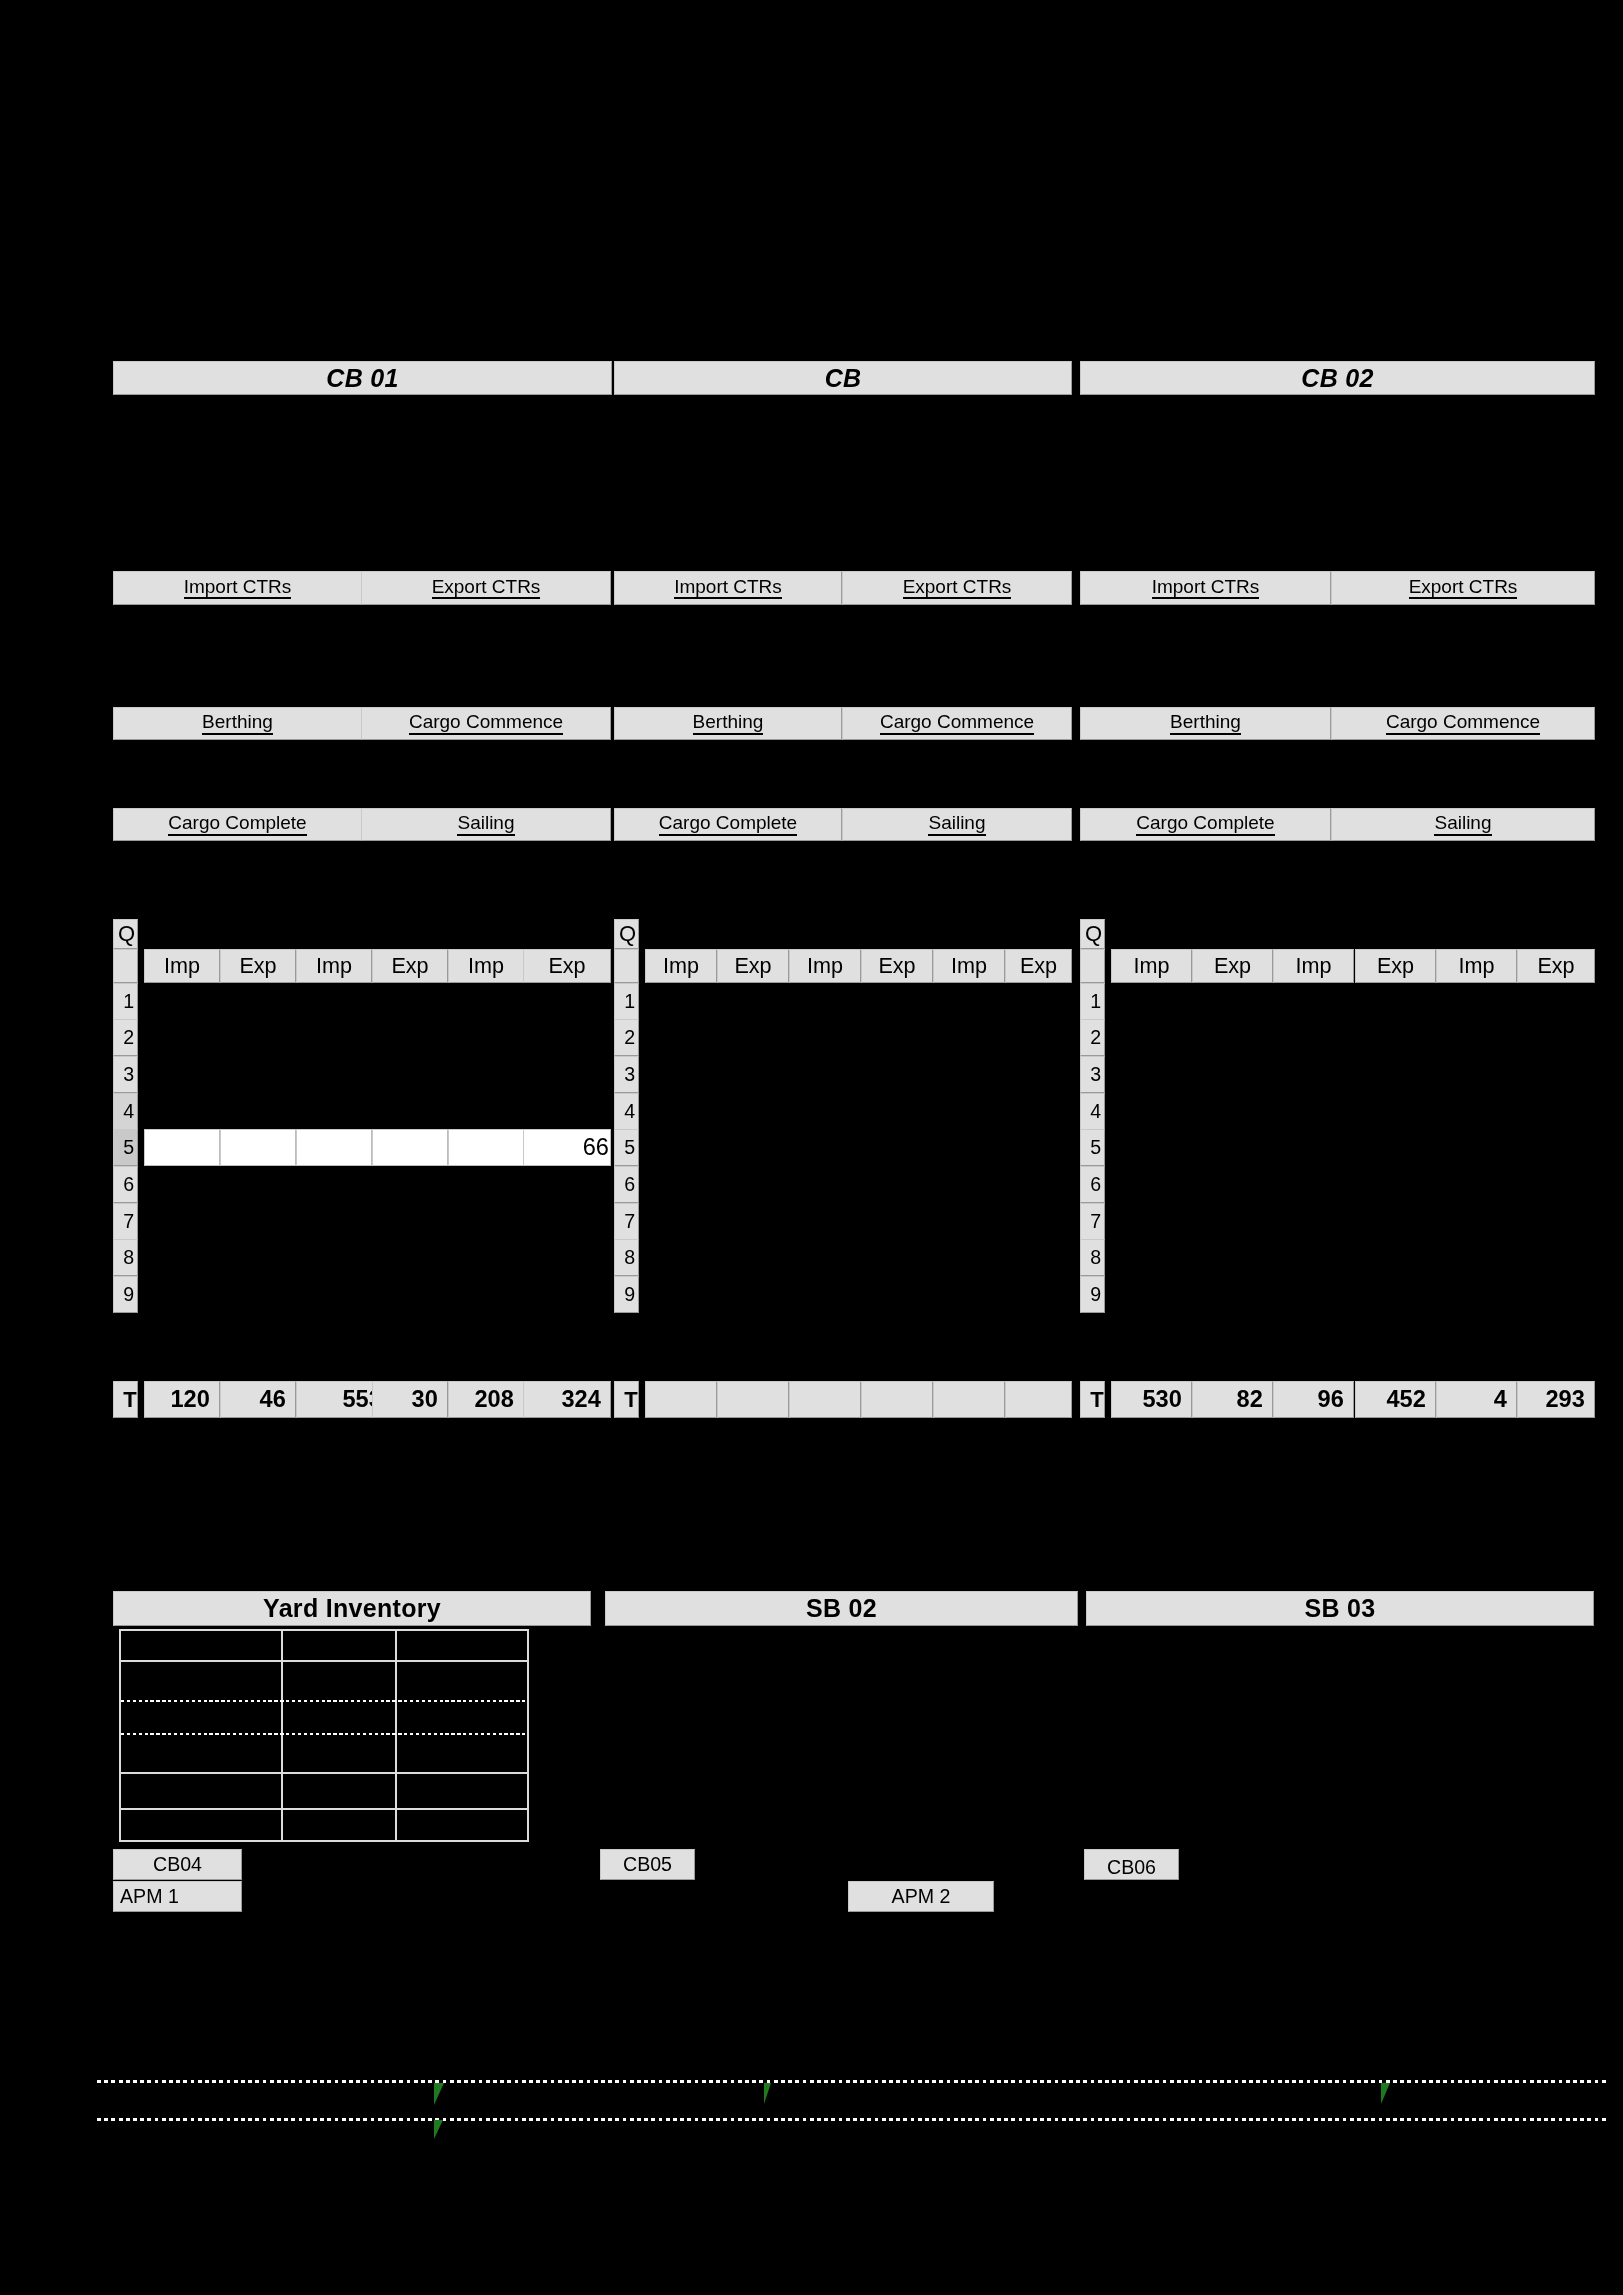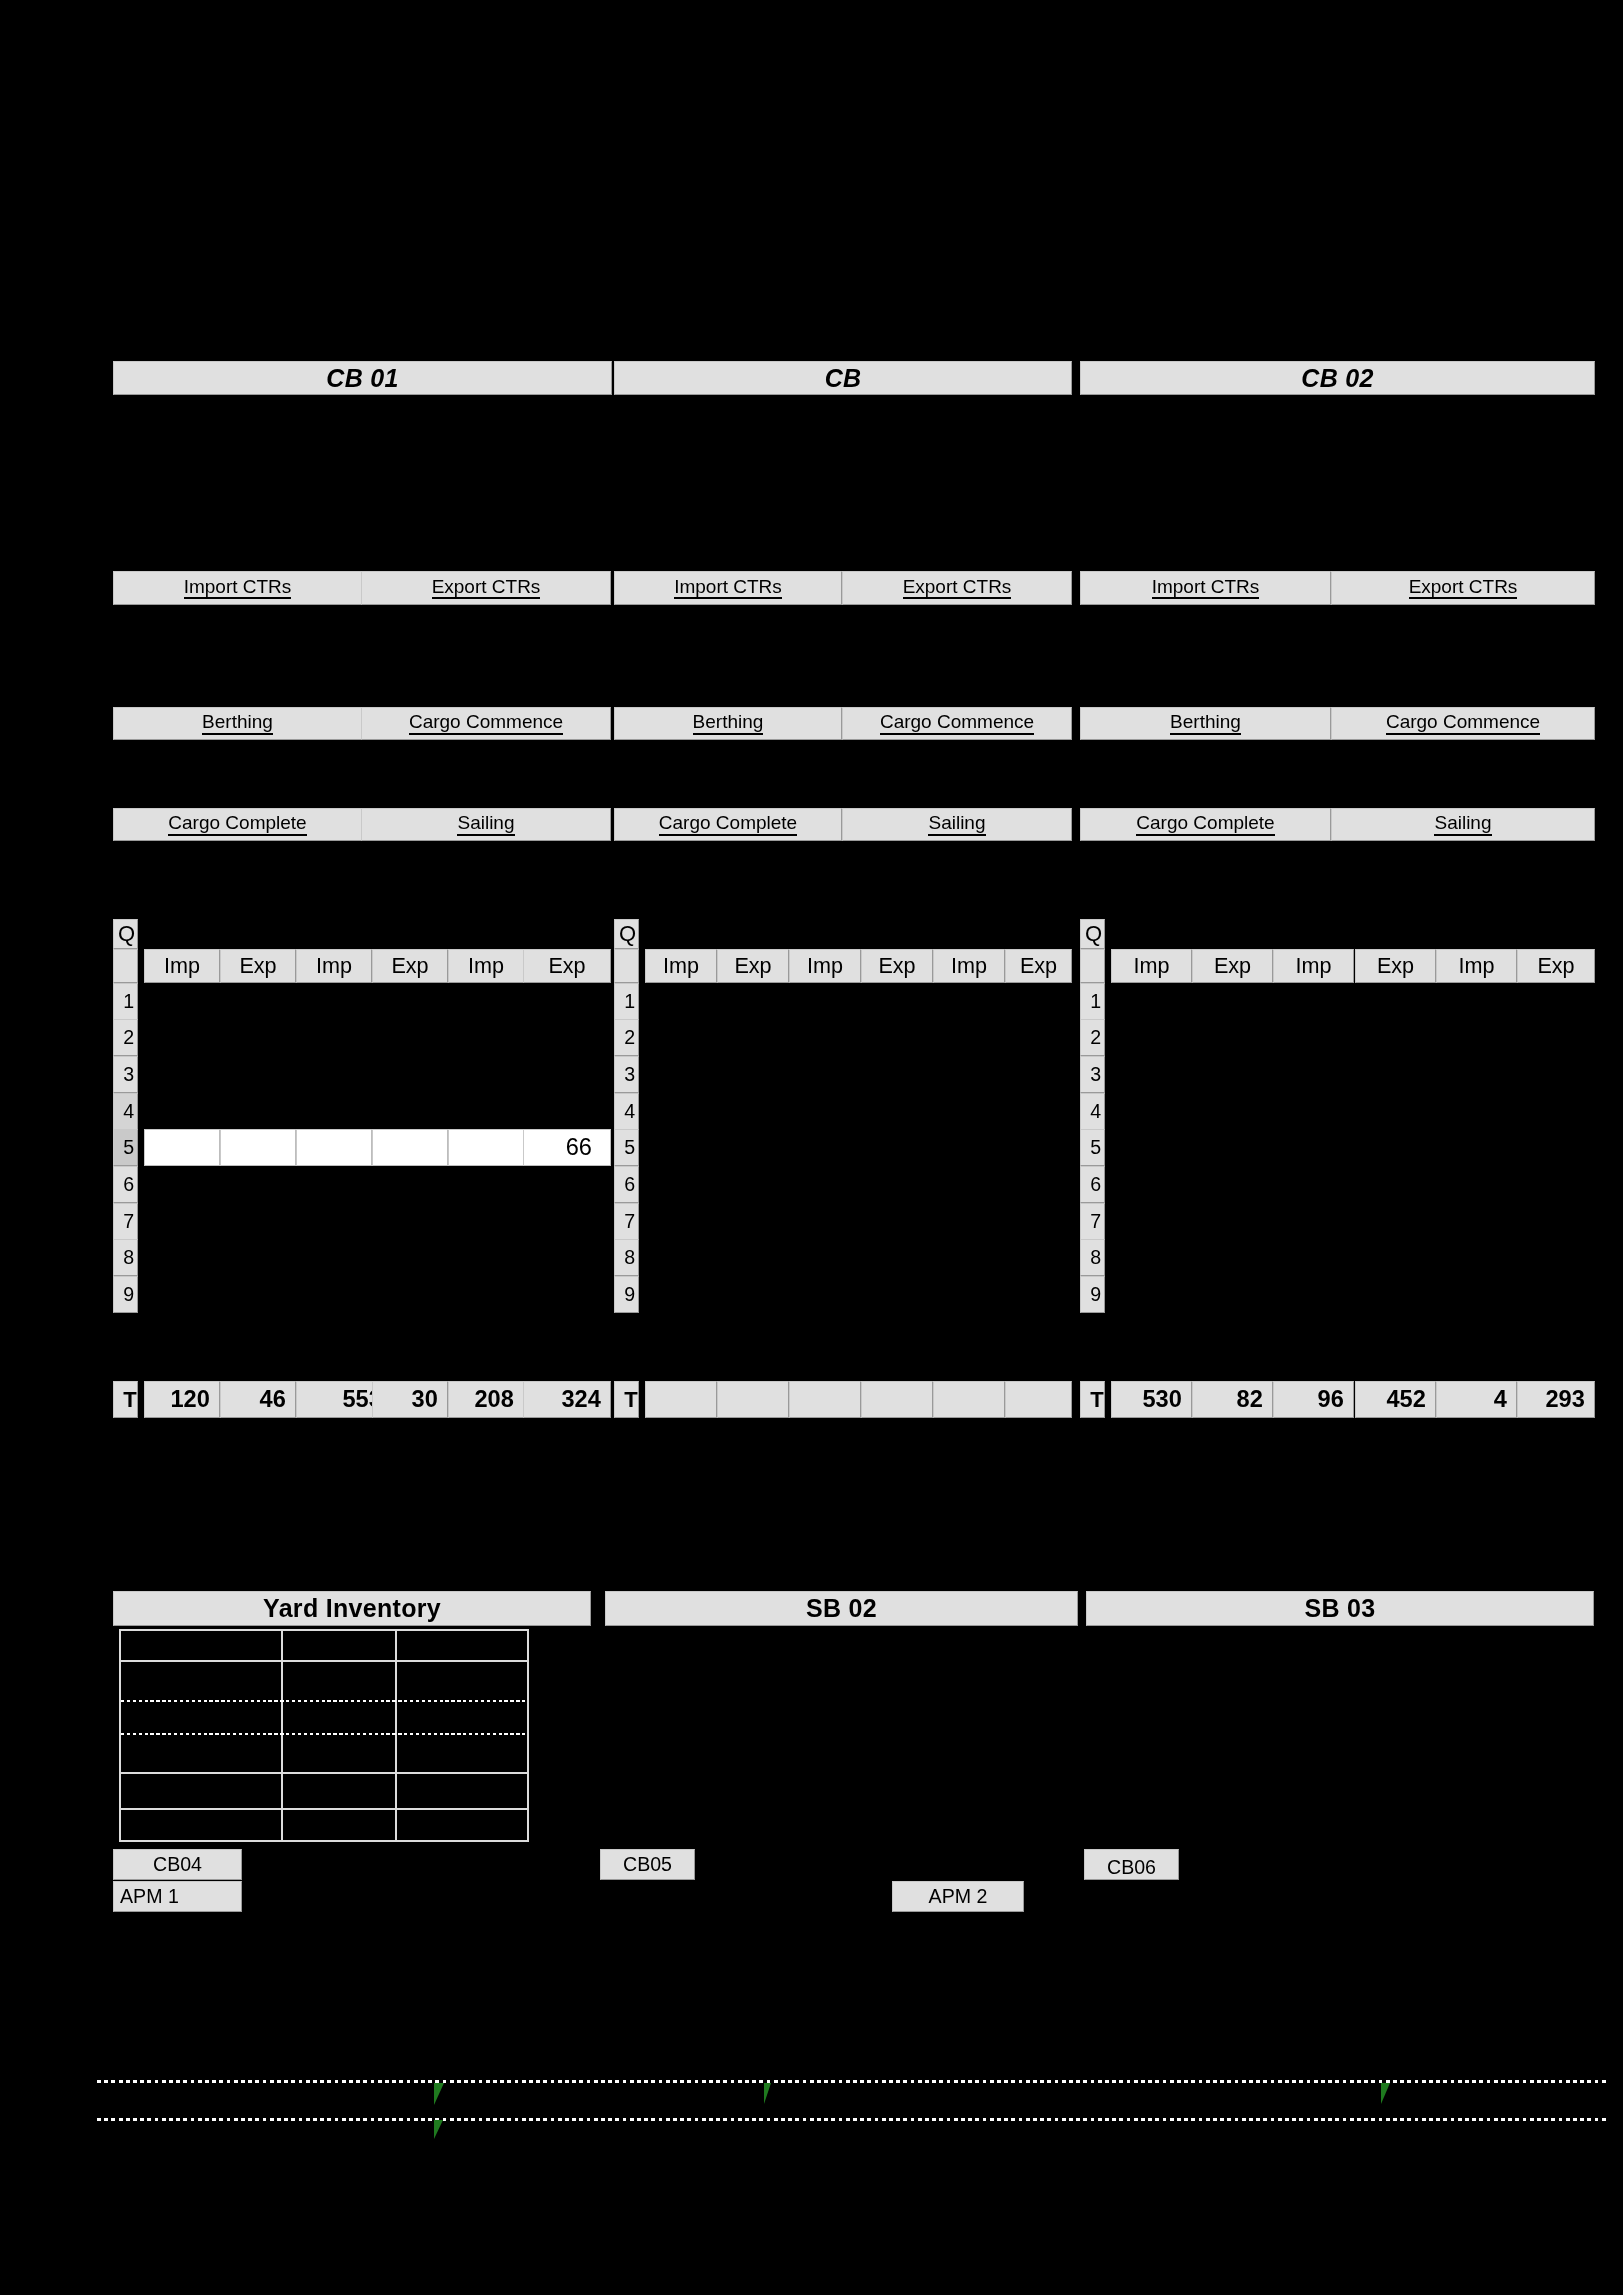--- a/index.html
+++ b/index.html
@@ -37,21 +37,21 @@
   
   .qcell{font-size:22px;justify-content:flex-start;padding-left:3.9px;}
   .hdr{font-size:21.6px;}
   .rowhdr{font-size:19.6px;justify-content:flex-start;padding-left:9.2px;}
   .rowhdr.sel{background:#c9c9c9;}
   .rowhdr.semi{background:#d4d4d4;}
   .totcell{font-size:23.6px;font-weight:bold;justify-content:flex-end;padding-right:9.2px;}
   .totlbl{font-size:22px;font-weight:bold;justify-content:flex-start;padding-left:9.2px;}
   .datacell{background:#fff;border-top:0.7px solid #c9c9c9;border-left:0.7px solid #c9c9c9;
             border-right:0.7px solid #bdbdbd;border-bottom:0.7px solid #bdbdbd;
-            font-size:23.6px;justify-content:flex-end;padding-right:18px;}
+            font-size:23.6px;justify-content:flex-end;padding-right:1px;}
 
   
   .yardbox{position:absolute;box-sizing:border-box;border:2px solid #dcdcdc;background:#000;}
   .yv{position:absolute;top:0;bottom:0;width:2px;background:#dcdcdc;}
   .yh{position:absolute;left:0;right:0;height:2px;background:#dcdcdc;}
   .yhd{position:absolute;left:0;right:0;height:2px;
        background:repeating-linear-gradient(to right,#fff 0 3.3px,transparent 3.3px 5.9px);}
 
   
   .tag{font-size:19.6px;justify-content:flex-start;padding-left:6px;}
@@ -400,21 +400,21 @@
   <div class="cell tag center" style="left:113px;top:1849px;width:129px;height:31px;">
     <span>CB04</span>
     </div>
   <div class="cell tag" style="left:113px;top:1881px;width:129px;height:31px;">
     <span>APM 1</span>
     </div>
 
   <div class="cell tag center" style="left:600px;top:1849px;width:95px;height:31px;">
     <span>CB05</span>
     </div>
-  <div class="cell tag center" style="left:848px;top:1881px;width:132px;height:31px;margin-left:44px;">
+  <div class="cell tag center" style="left:848px;top:1881px;width:146px;height:31px;">
     <span>APM 2</span>
     </div>
 
   <div class="cell tag center" style="left:1084px;top:1849px;width:95px;height:31px;align-items:flex-end;">
     <span>CB06</span>
     </div>
 
   <div class="dotrule" style="left:97px;top:2080px;width:1512px;"></div>
   <div class="dotrule" style="left:97px;top:2118px;width:1512px;"></div>
 

